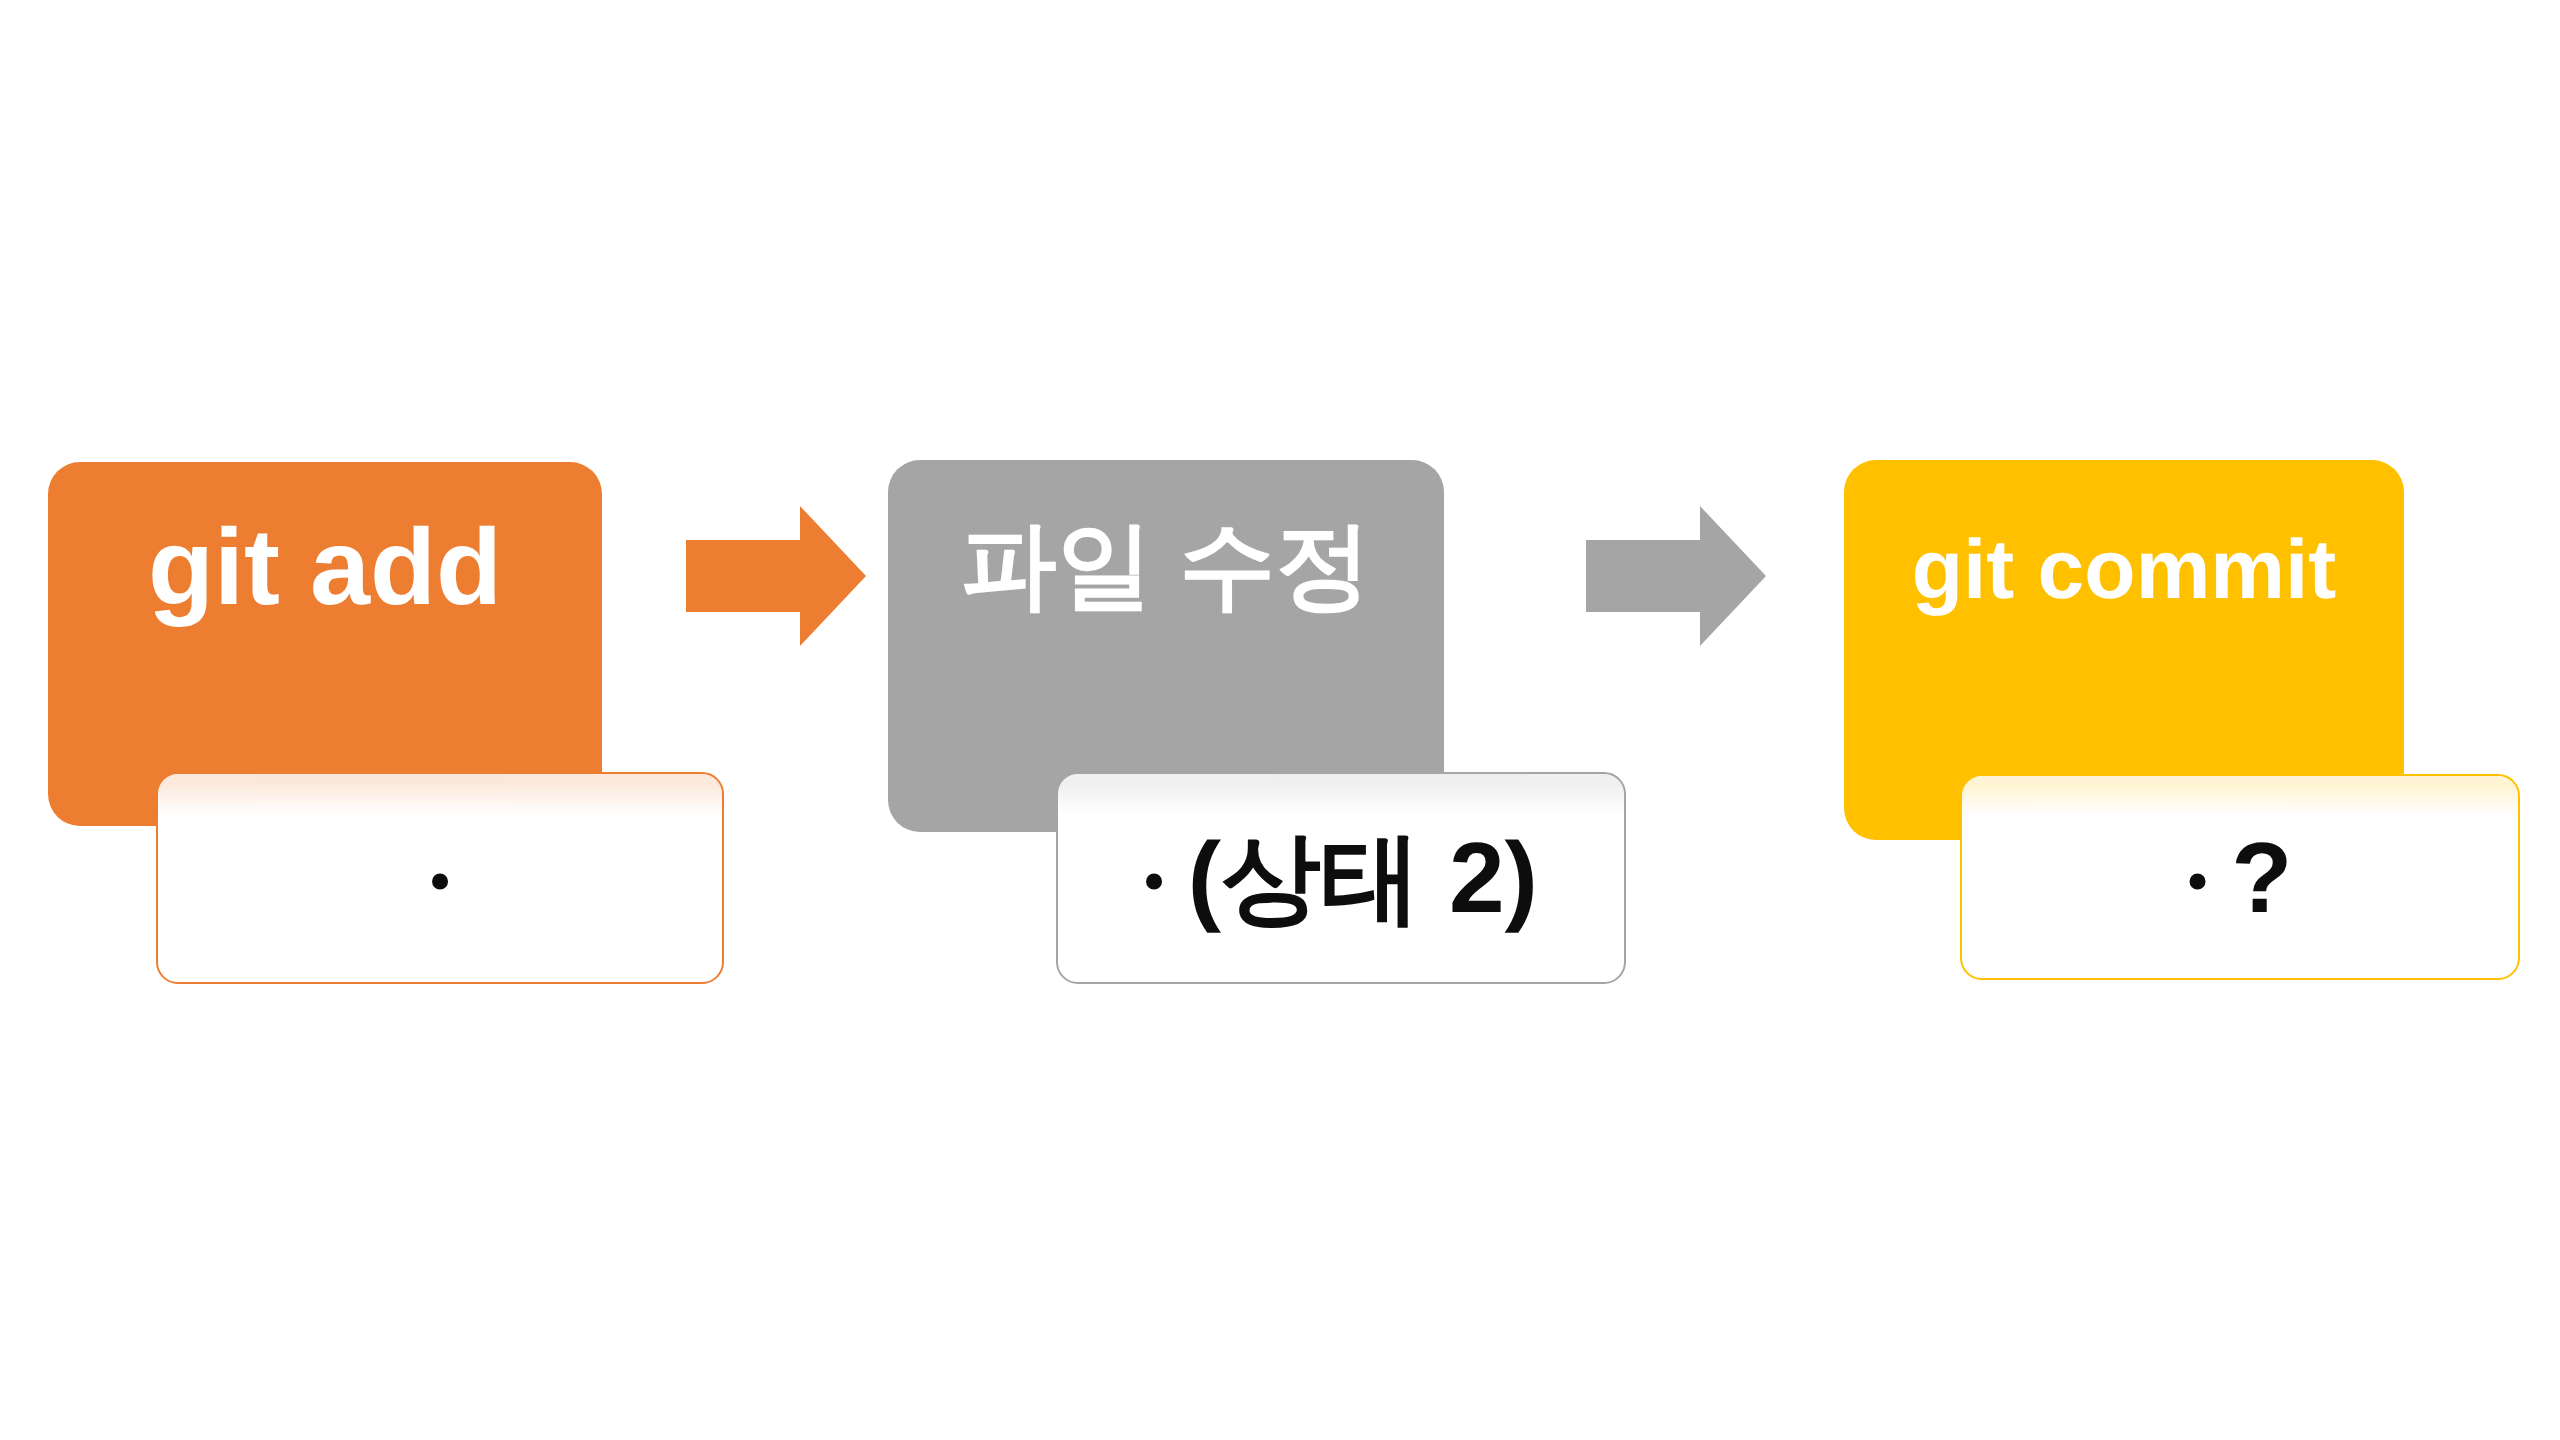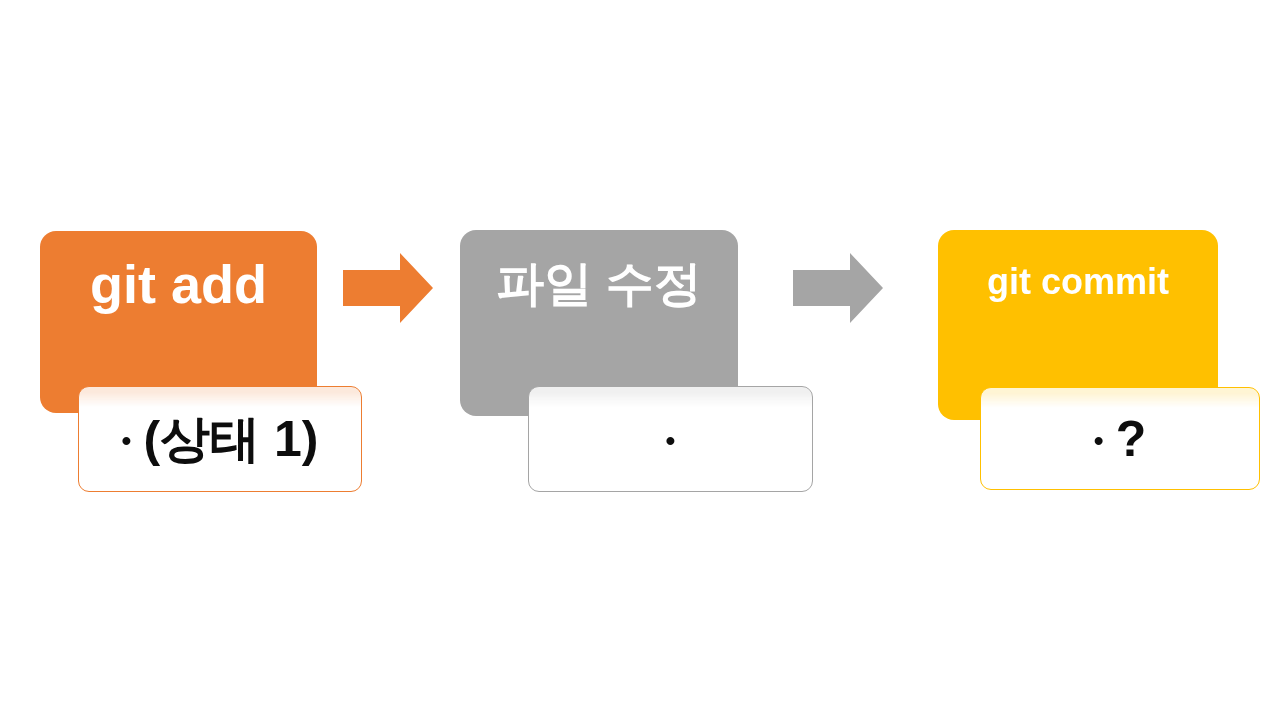--- a/index.html
+++ b/index.html
@@ -13,21 +13,20 @@
   .step-box{
     position:absolute;
     border-radius:16px;
     display:flex;
     justify-content:center;
     align-items:flex-start;
     color:#fff;
     font-weight:bold;
     line-height:1.1;
     text-align:center;
-    margin-left:16px;
   }
   .detail-box{
     position:absolute;
     background:#ffffff;
     border:1.5px solid #ccc;
     border-radius:11px;
     display:flex;
     justify-content:center;
     align-items:center;
     overflow:hidden;
@@ -58,56 +57,56 @@
   }
   .arrow{position:absolute;width:90px;height:70px;}
 
   
   .g1 .step-box{left:24px;top:231px;width:277px;height:158px;padding-top:24px;font-size:54px;}
   .g1 .detail-box{left:78px;top:386px;width:282px;height:104px;}
   
   .g2 .step-box{left:444px;top:230px;width:278px;height:158px;padding-top:28px;font-size:48px;}
   .g2 .detail-box{left:528px;top:386px;width:283px;height:104px;}
   
-  .g3 .step-box{left:922px;top:230px;width:280px;height:158px;padding-top:32px;font-size:36px;}
+  .g3 .step-box{left:922px;top:230px;width:280px;height:158px;padding-top:32px;font-size:42px;}
   .g3 .detail-box{left:980px;top:387px;width:278px;height:101px;}
 
   .arrow1{left:343px;top:253px;}
   .arrow2{left:793px;top:253px;}
 </style>
 </head>
 <body>
 
 <div class="slide">
 
   <div class="g1">
     <div class="step-box" style="background-color: rgb(237, 125, 49); color: rgb(255, 255, 255);">
       <span>git add</span>
     </div>
     <div class="detail-box" style="border-color: rgb(237, 125, 49);">
       <div class="shadow-tint" style="background-color: rgb(237, 125, 49);"></div>
       <div class="detail-line">
         <span class="bullet">•</span>
-        <span>(상태 1)</span>
       </div>
     </div>
   </div>
 
   <svg class="arrow arrow1" viewBox="0 0 90 70">
     <path d="M0 17 H57 V0 L90 35 L57 70 V53 H0 Z" style="fill: rgb(237, 125, 49);"></path>
   </svg>
 
   <div class="g2">
     <div class="step-box" style="background-color: rgb(165, 165, 165); color: rgb(255, 255, 255);">
       <span>파일 수정</span>
     </div>
     <div class="detail-box" style="border-color: rgb(165, 165, 165);">
       <div class="shadow-tint" style="background-color: rgb(165, 165, 165);"></div>
       <div class="detail-line">
         <span class="bullet">•</span>
+        <span>(상태 2)</span>
       </div>
     </div>
   </div>
 
   <svg class="arrow arrow2" viewBox="0 0 90 70">
     <path d="M0 17 H57 V0 L90 35 L57 70 V53 H0 Z" style="fill: rgb(165, 165, 165);"></path>
   </svg>
 
   <div class="g3">
     <div class="step-box" style="background-color: rgb(255, 192, 0); color: rgb(255, 255, 255);">

